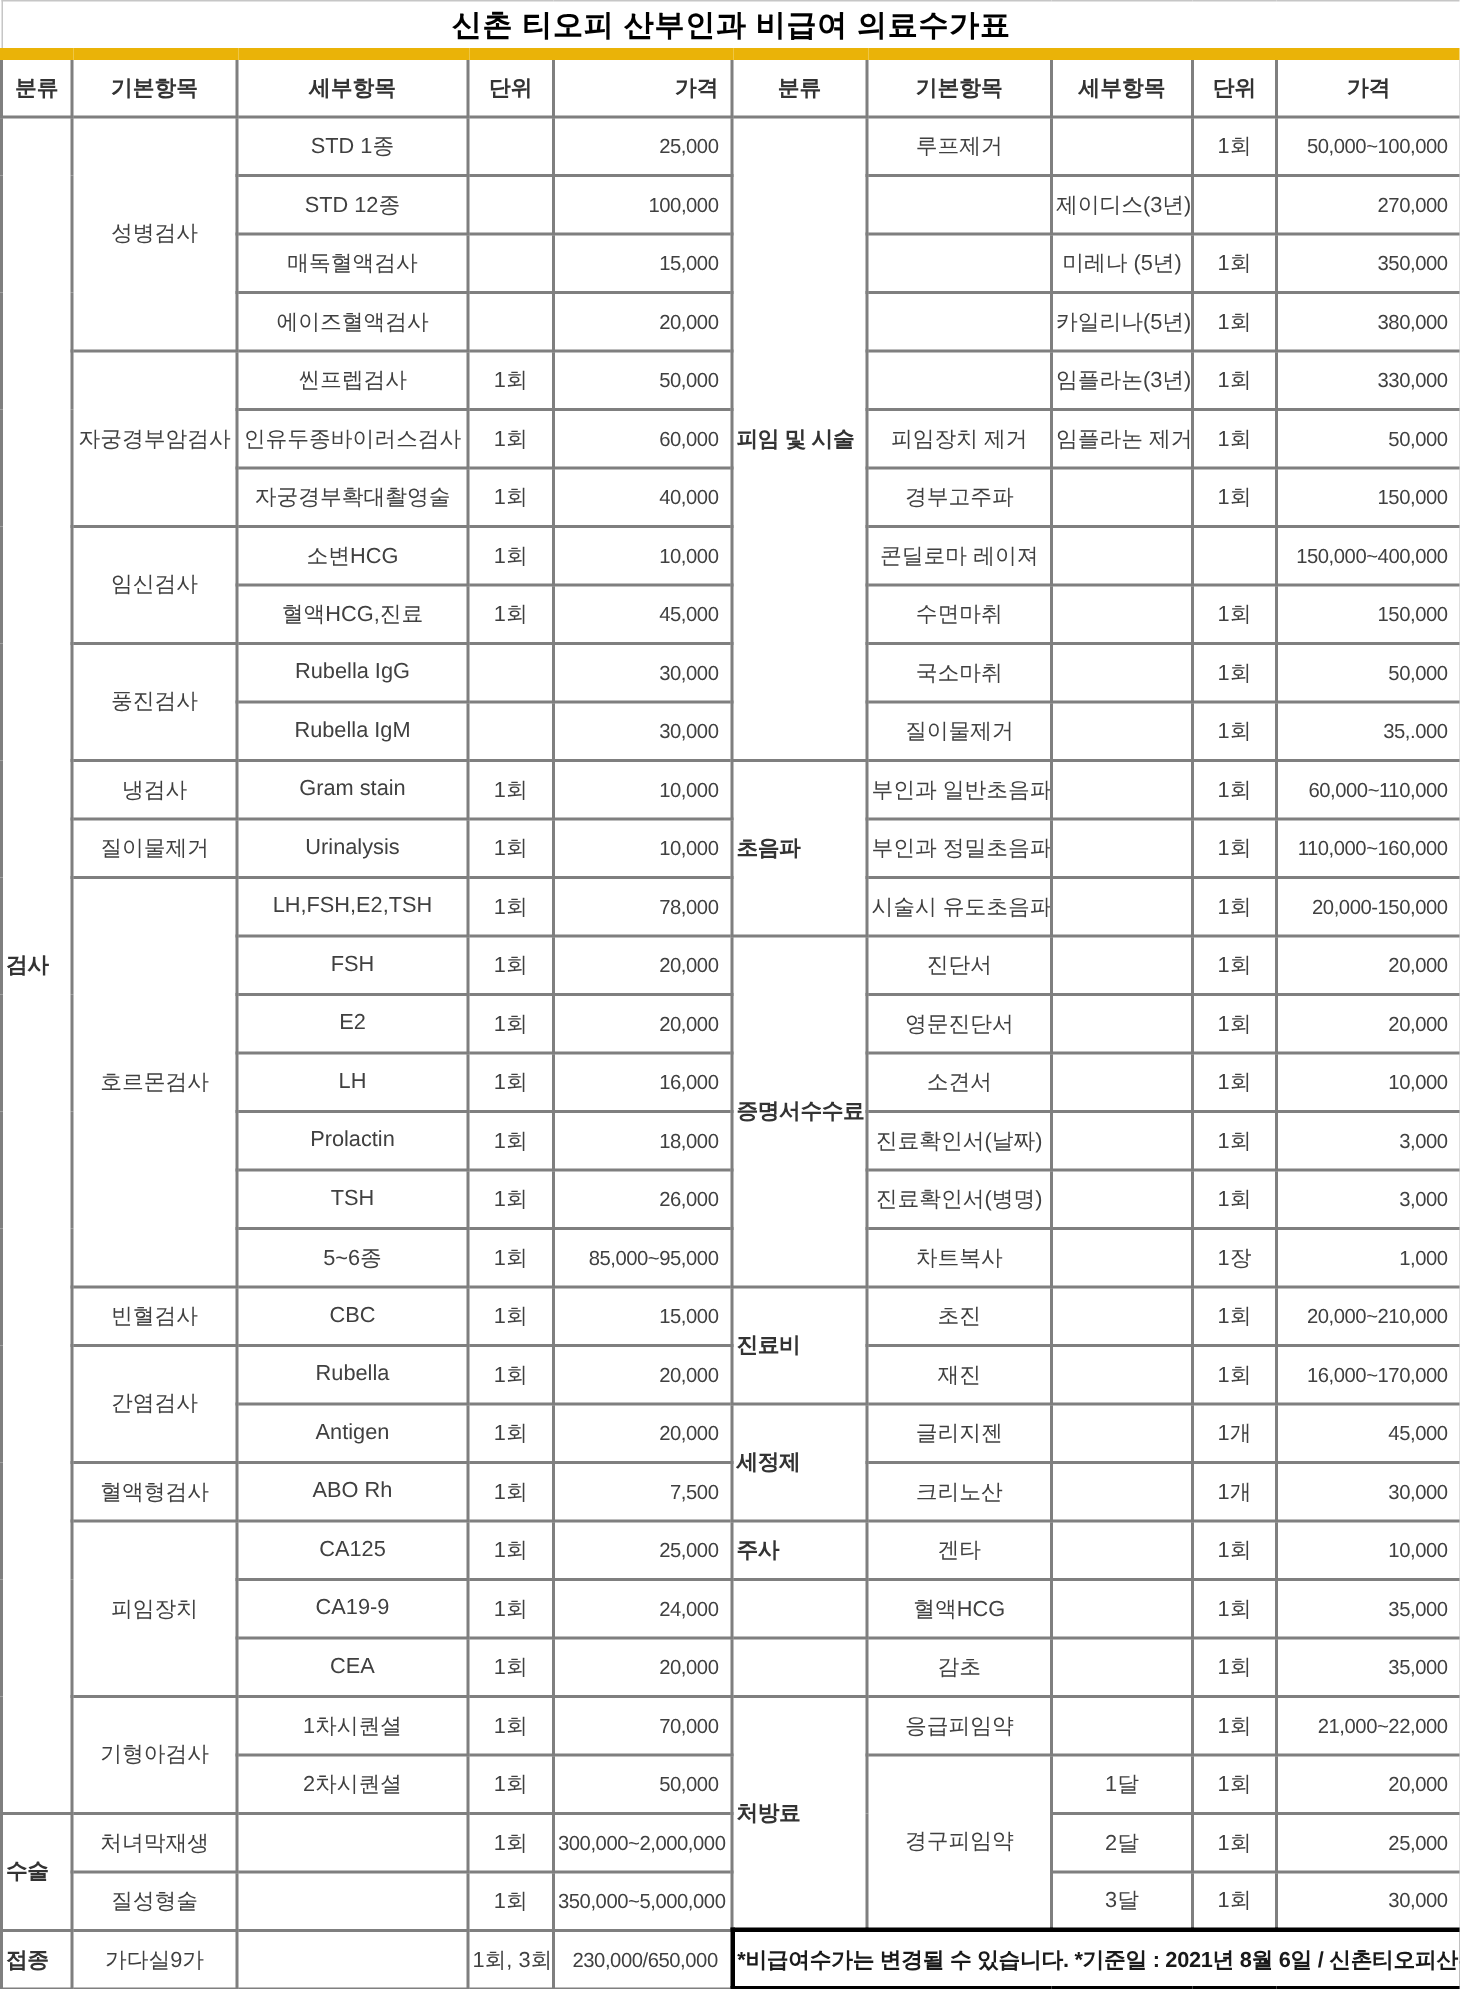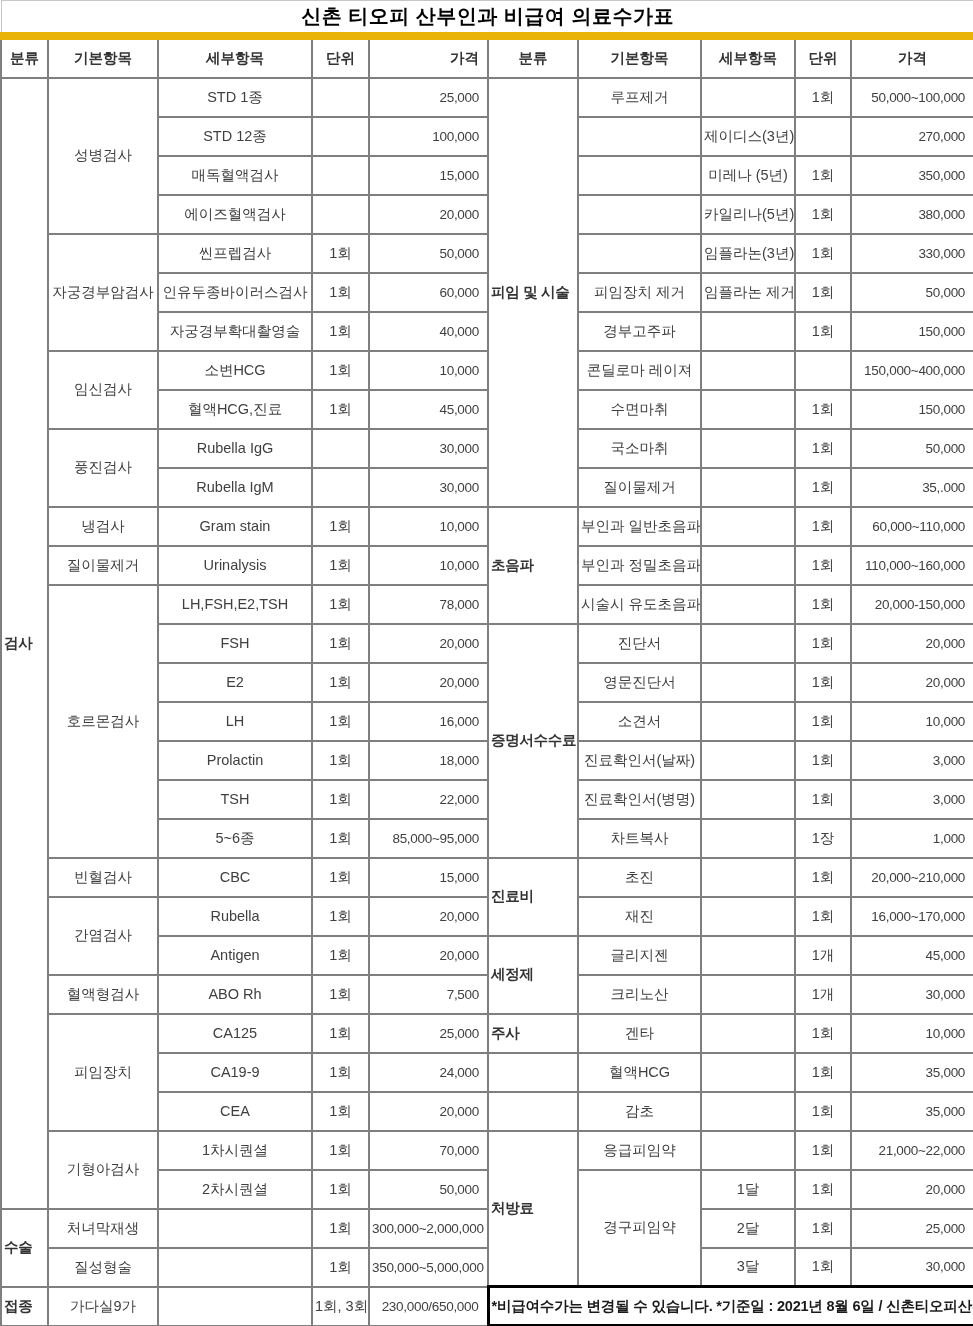--- a/index.html
+++ b/index.html
@@ -224,21 +224,21 @@
         <td class="c">1회</td>
         <td class="price">18,000</td>
         <td class="c" rowspan="1">진료확인서(날짜)</td>
         <td class="c"></td>
         <td class="c">1회</td>
         <td class="price">3,000</td>
       </tr>
       <tr>
         <td class="c">TSH</td>
         <td class="c">1회</td>
-        <td class="price">22,000</td>
+        <td class="price">26,000</td>
         <td class="c" rowspan="1">진료확인서(병명)</td>
         <td class="c"></td>
         <td class="c">1회</td>
         <td class="price">3,000</td>
       </tr>
       <tr>
         <td class="c">5~6종</td>
         <td class="c">1회</td>
         <td class="price">85,000~95,000</td>
         <td class="c" rowspan="1">차트복사</td>

